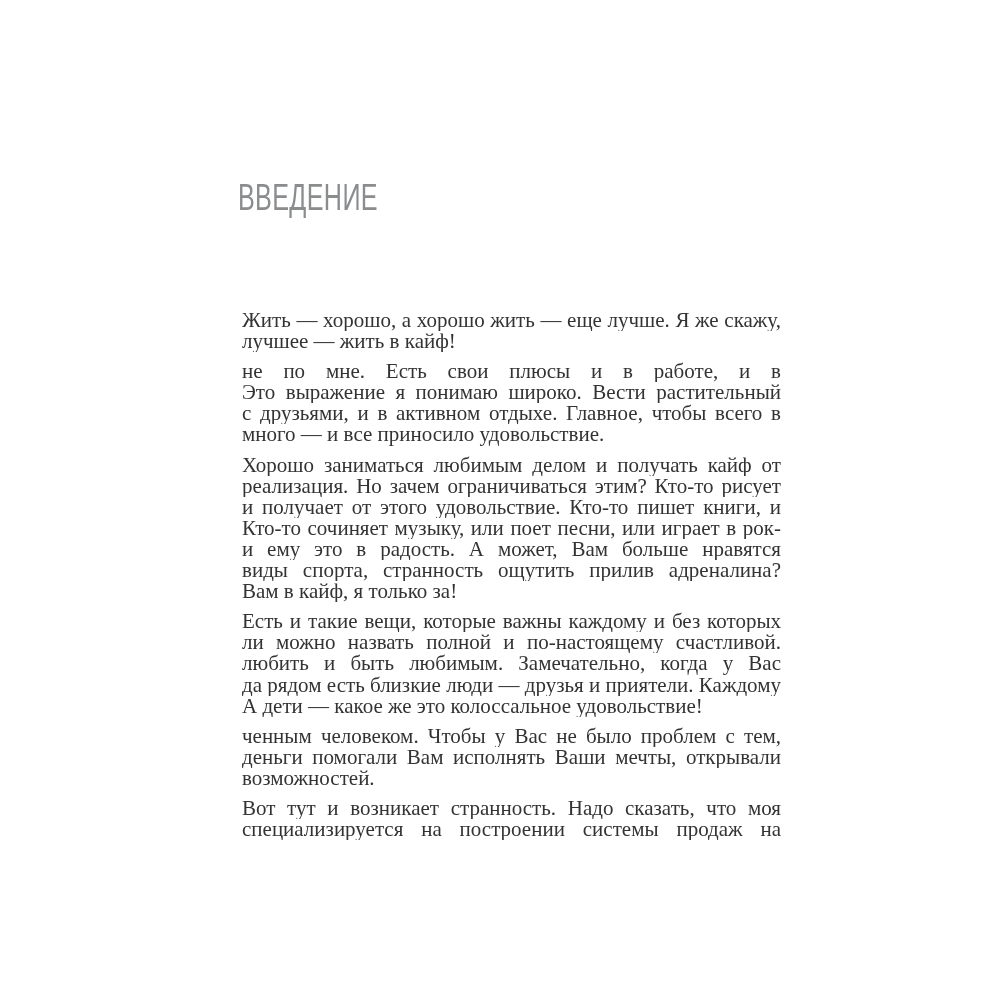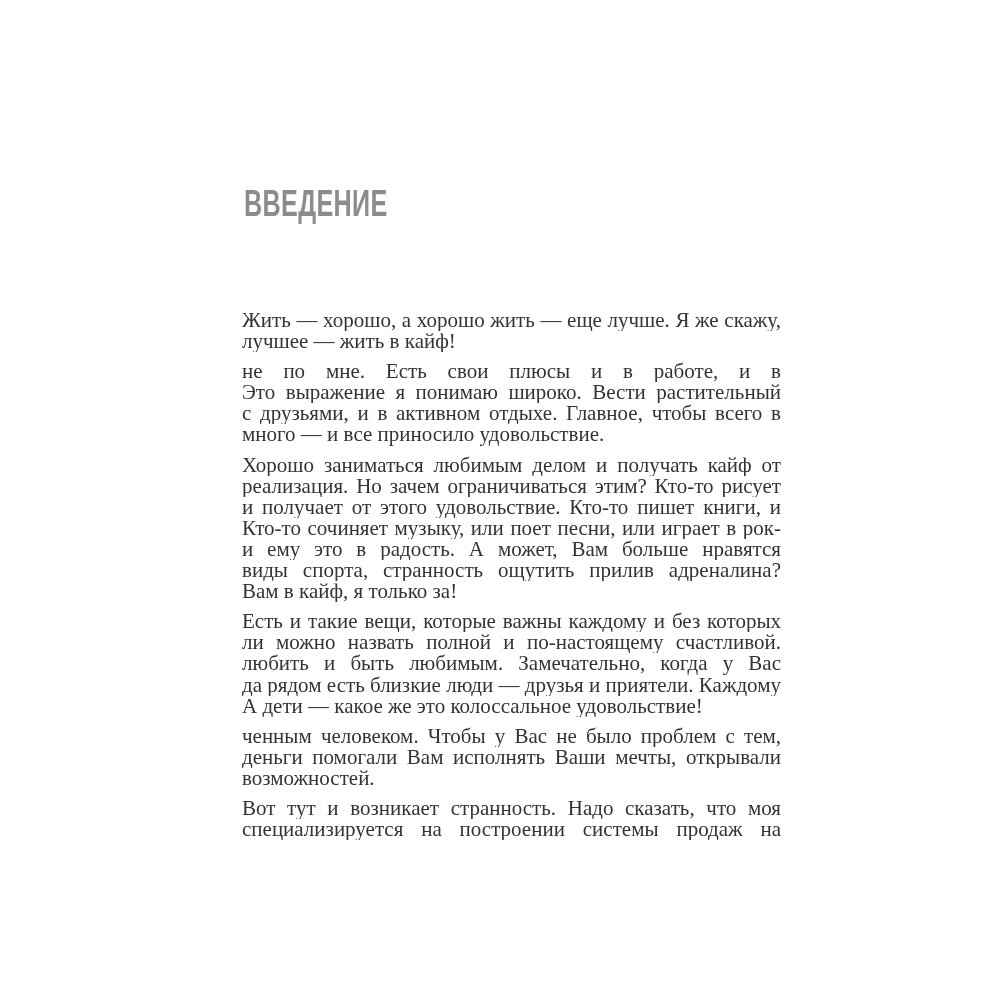--- a/index.html
+++ b/index.html
@@ -12,23 +12,23 @@
     width: 1000px;
     height: 1000px;
     background: var(--bg-color, #ffffff);
     overflow: hidden;
     font-family: "Liberation Serif", serif;
   }
   .doc-title {
     position: absolute;
     left: 230px;
     top: 171px;
-    margin: 14px;
+    margin: 8px;
     font-family: "Liberation Sans", sans-serif;
-    font-weight: 700;
+    font-weight: 400;
     font-size: 37px;
     line-height: 1;
     color: var(--title-color, #8a8c8e);
     white-space: nowrap;
   }
   .doc-title .condensed {
     display: inline-block;
     transform: scaleX(0.68);
     transform-origin: 0 50%;
     letter-spacing: 0.5px;

